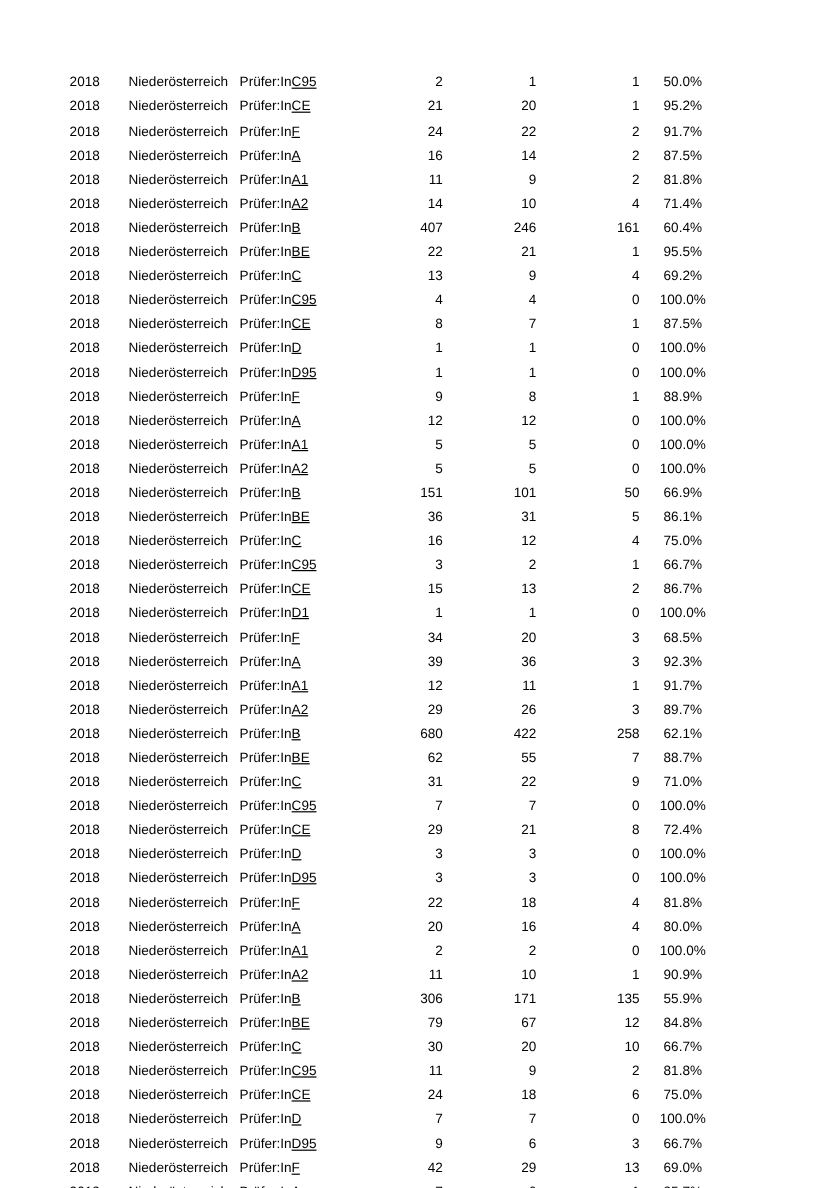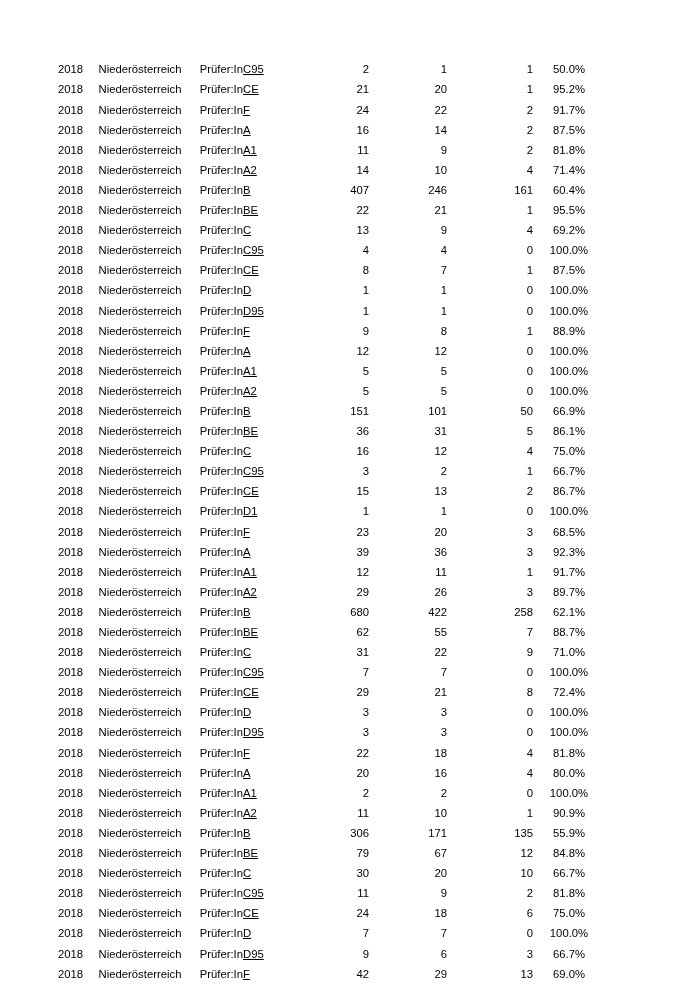--- a/index.html
+++ b/index.html
@@ -31,21 +31,21 @@
     font-size: 11.3px;
     line-height: 1;
   }
   table.data td {
     padding: 0;
     height: 20.1px;
     vertical-align: middle;
     white-space: nowrap;
   }
   td.c-year   { width: 32px;  text-align: left; }
-  td.c-region { width: 100px; text-align: center; padding-left: 6px; }
+  td.c-region { width: 100px; text-align: right; padding-left: 6px; }
   td.c-role   { width: 53px;  text-align: right; padding-left: 6px; }
   td.c-class  { width: 60px;  text-align: left; padding-left: 6px; text-decoration: underline; }
   td.c-n1     { width: 66px;  text-align: right; padding-right: 10px; }
   td.c-n2     { width: 78px;  text-align: right; padding-right: 14px; }
   td.c-n3     { width: 86px;  text-align: right; padding-right: 20px; }
   td.c-pct    { width: 72px;  text-align: center; padding-right: 2px; }
 </style>
 </head>
 <body>
 
@@ -280,21 +280,21 @@
           <td class="c-n1">1</td>
           <td class="c-n2">1</td>
           <td class="c-n3">0</td>
           <td class="c-pct">100.0%</td>
         </tr>
         <tr>
           <td class="c-year">2018</td>
           <td class="c-region">Niederösterreich</td>
           <td class="c-role">Prüfer:In</td>
           <td class="c-class">F</td>
-          <td class="c-n1">23</td>
+          <td class="c-n1">34</td>
           <td class="c-n2">20</td>
           <td class="c-n3">3</td>
           <td class="c-pct">68.5%</td>
         </tr>
         <tr>
           <td class="c-year">2018</td>
           <td class="c-region">Niederösterreich</td>
           <td class="c-role">Prüfer:In</td>
           <td class="c-class">A</td>
           <td class="c-n1">39</td>

